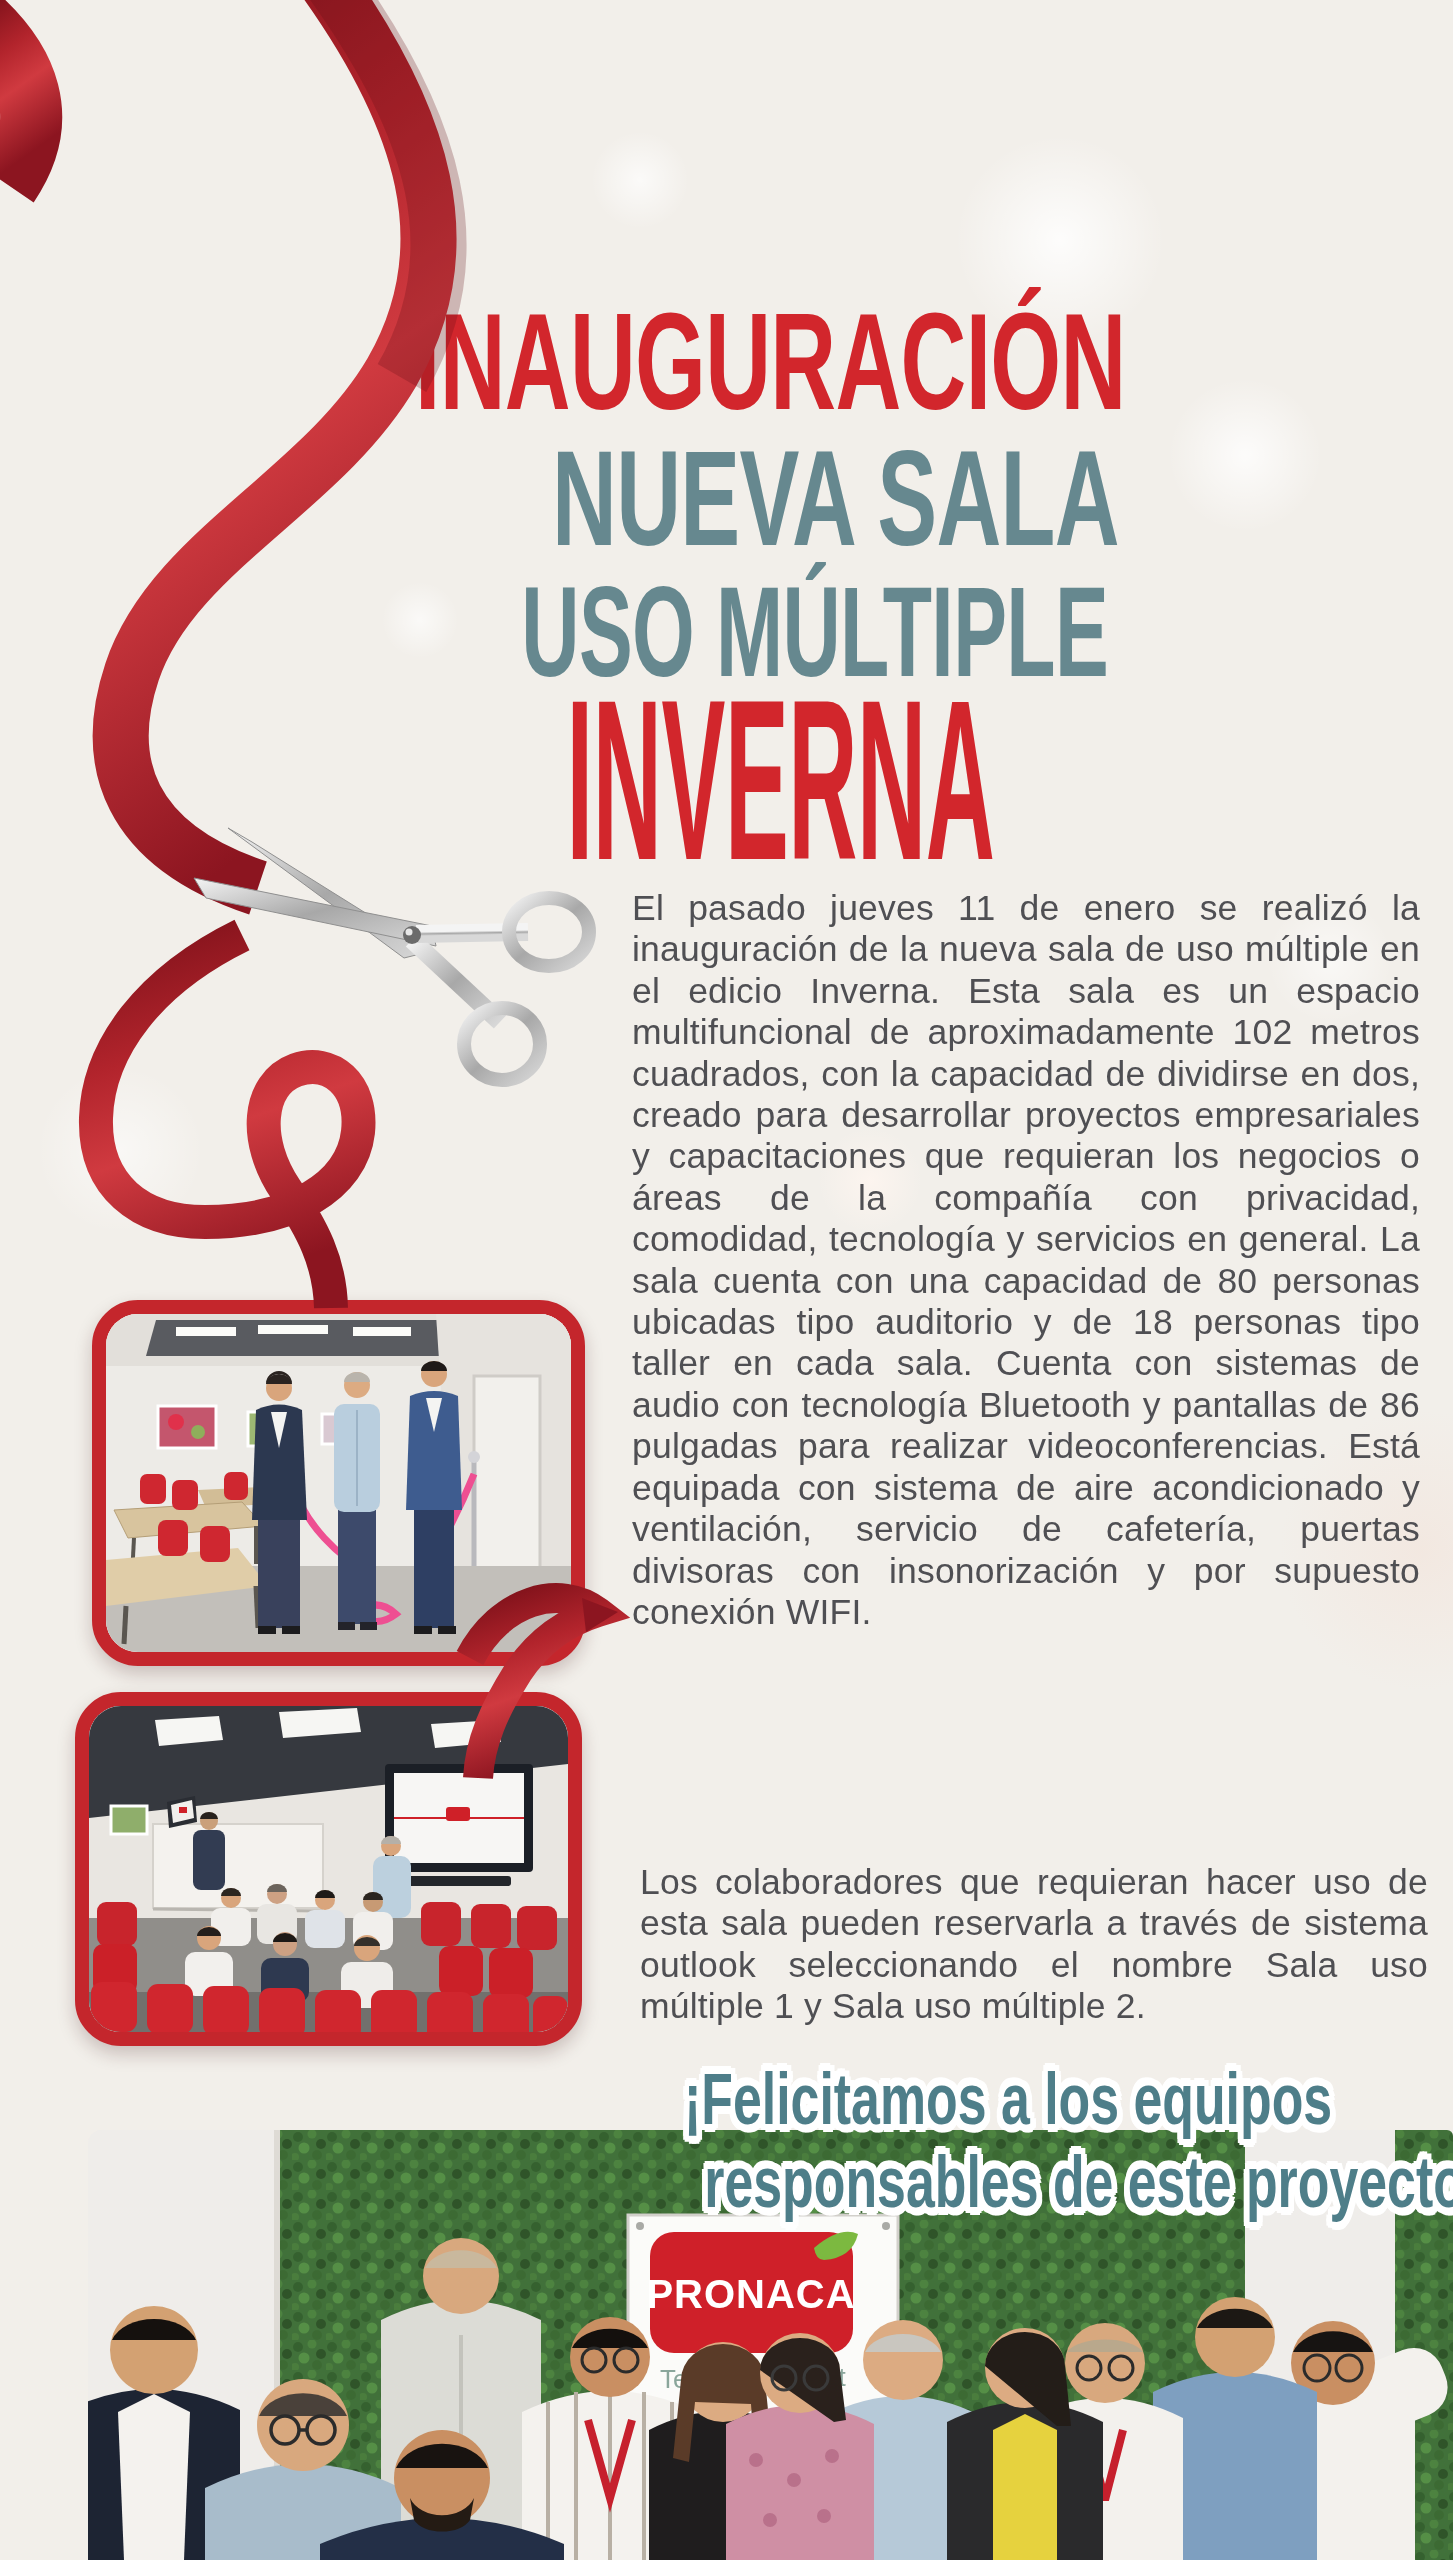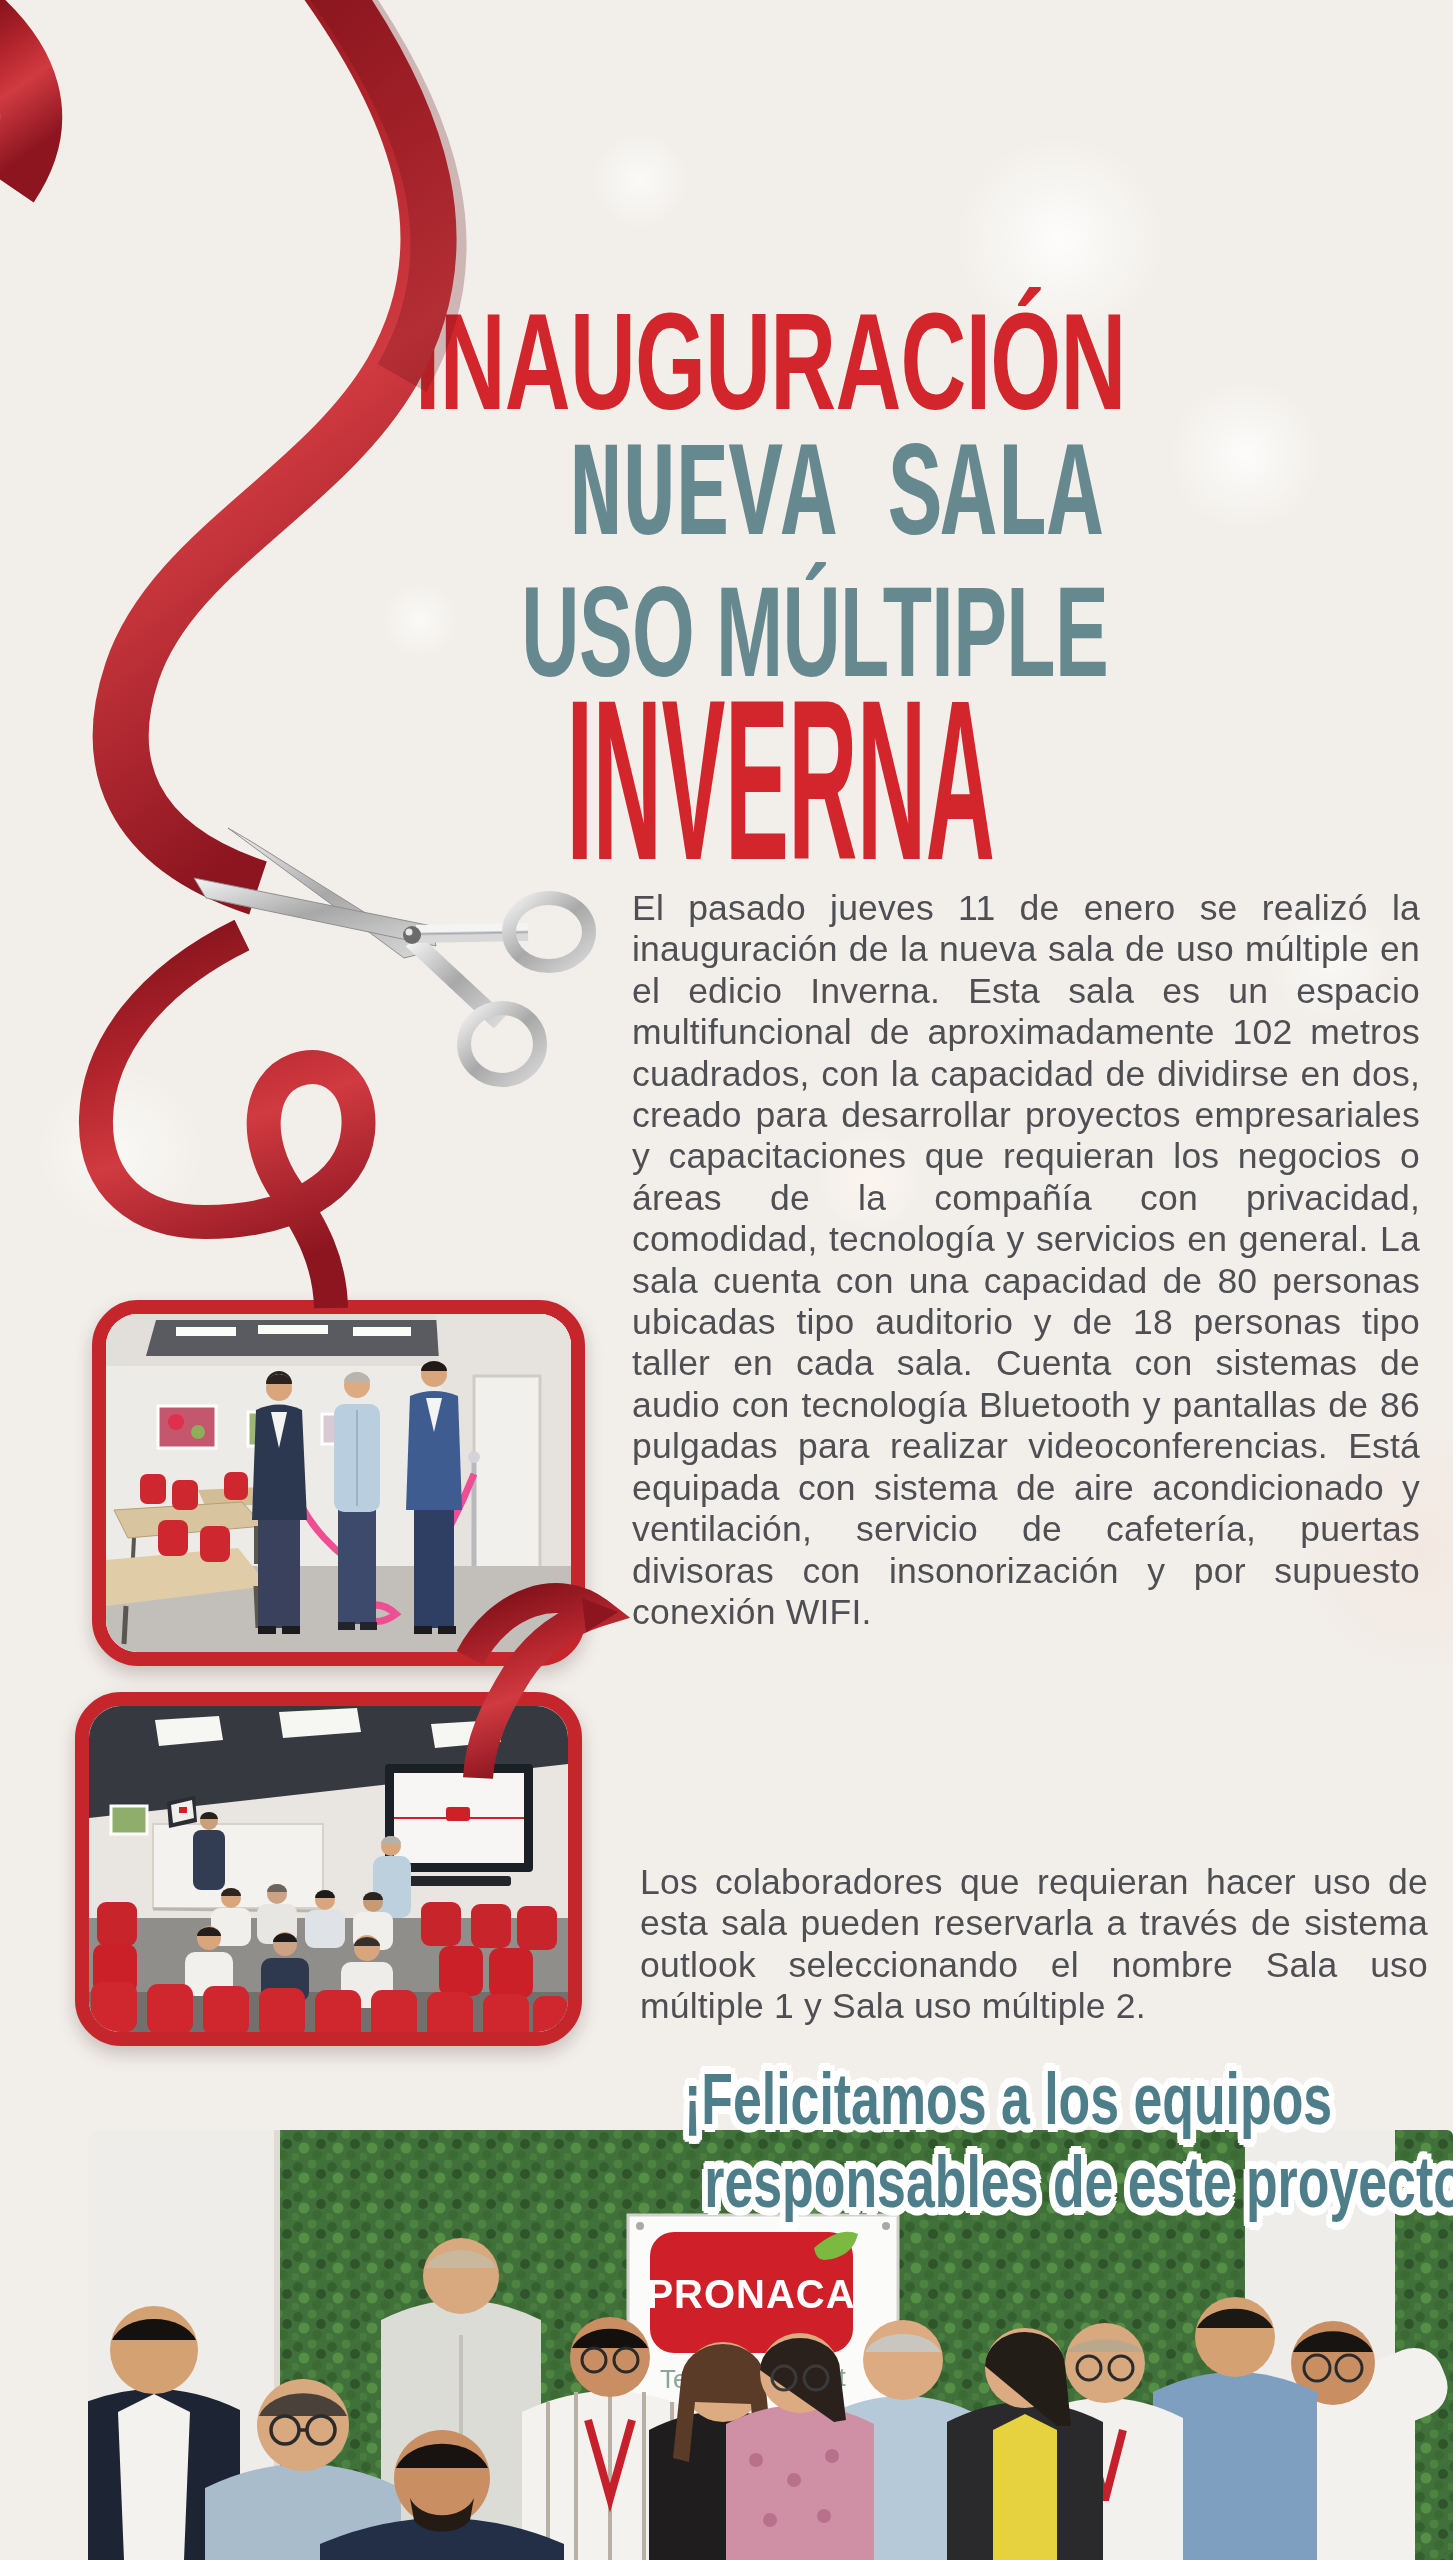--- a/index.html
+++ b/index.html
@@ -15,21 +15,21 @@
       radial-gradient(circle 90px at 1330px 960px, rgba(255,255,255,.6), rgba(255,255,255,0) 70%),
       radial-gradient(circle 75px at 870px 1180px, rgba(255,246,240,.8), rgba(255,255,255,0) 70%),
       radial-gradient(circle 120px at 120px 1150px, rgba(255,255,255,.55), rgba(255,255,255,0) 70%),
       radial-gradient(circle 200px at 1420px 1550px, rgba(243,225,215,.5), rgba(255,255,255,0) 70%);
   }
   
   .title-line{position:absolute;width:1200px;text-align:center;line-height:1;font-weight:800;letter-spacing:-1px;z-index:2;}
   .title-line .sq{display:inline-block;white-space:nowrap;}
   #t1{left:170px;top:292px;font-size:138px;color:#d2262c;}
   #t1 .sq{transform:scaleX(.66);}
-  #t2{left:235px;top:430px;font-size:136px;color:#66888f;font-family:Liberation Mono, monospace;}
+  #t2{left:235px;top:430px;font-size:136px;color:#66888f;}
   #t2 .sq{transform:scaleX(.66);}
   #t3{left:215px;top:568px;font-size:128px;color:#66888f;}
   #t3 .sq{transform:scaleX(.63);}
   #t4{left:181px;top:666px;font-size:228px;color:#d2262c;}
   #t4 .sq{transform:scaleX(.42);}
   
   .body-text{
     position:absolute;left:632px;width:788px;color:#4f4f53;
     font-size:35.5px;line-height:41.4px;text-align:justify;z-index:2;
     letter-spacing:.2px;

